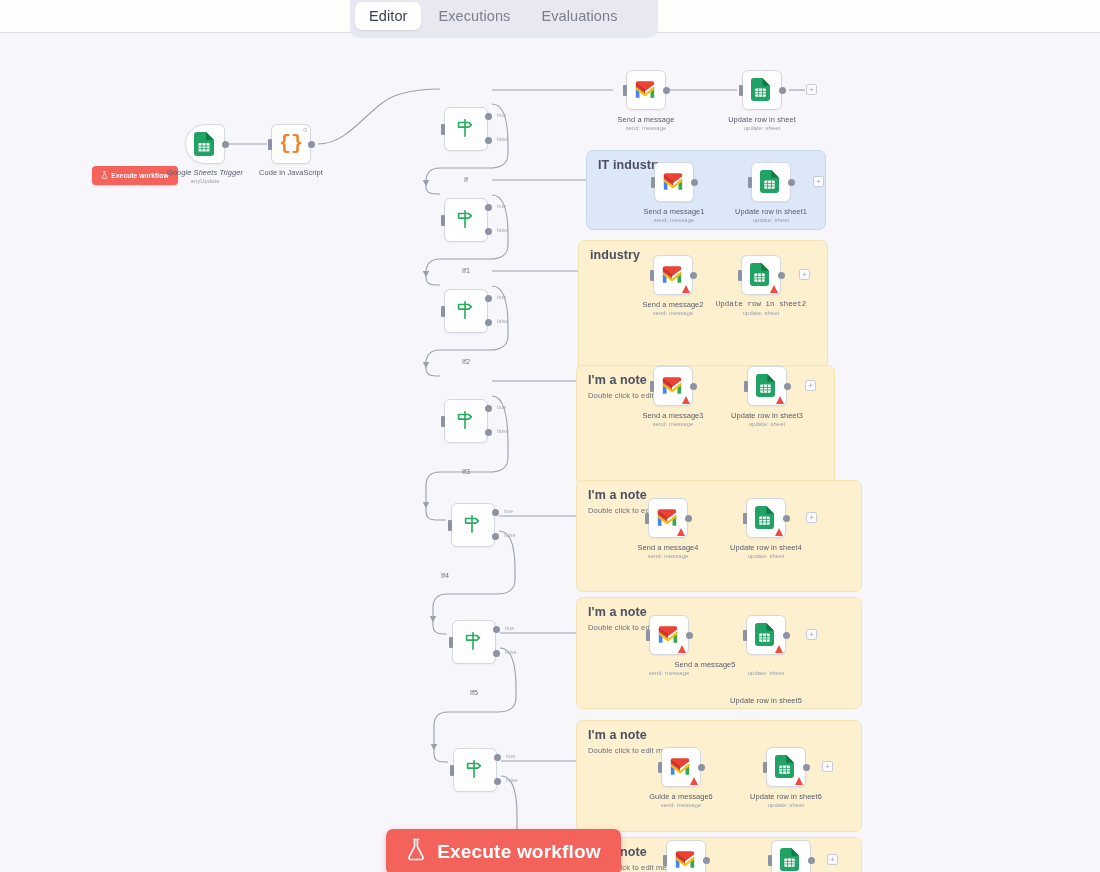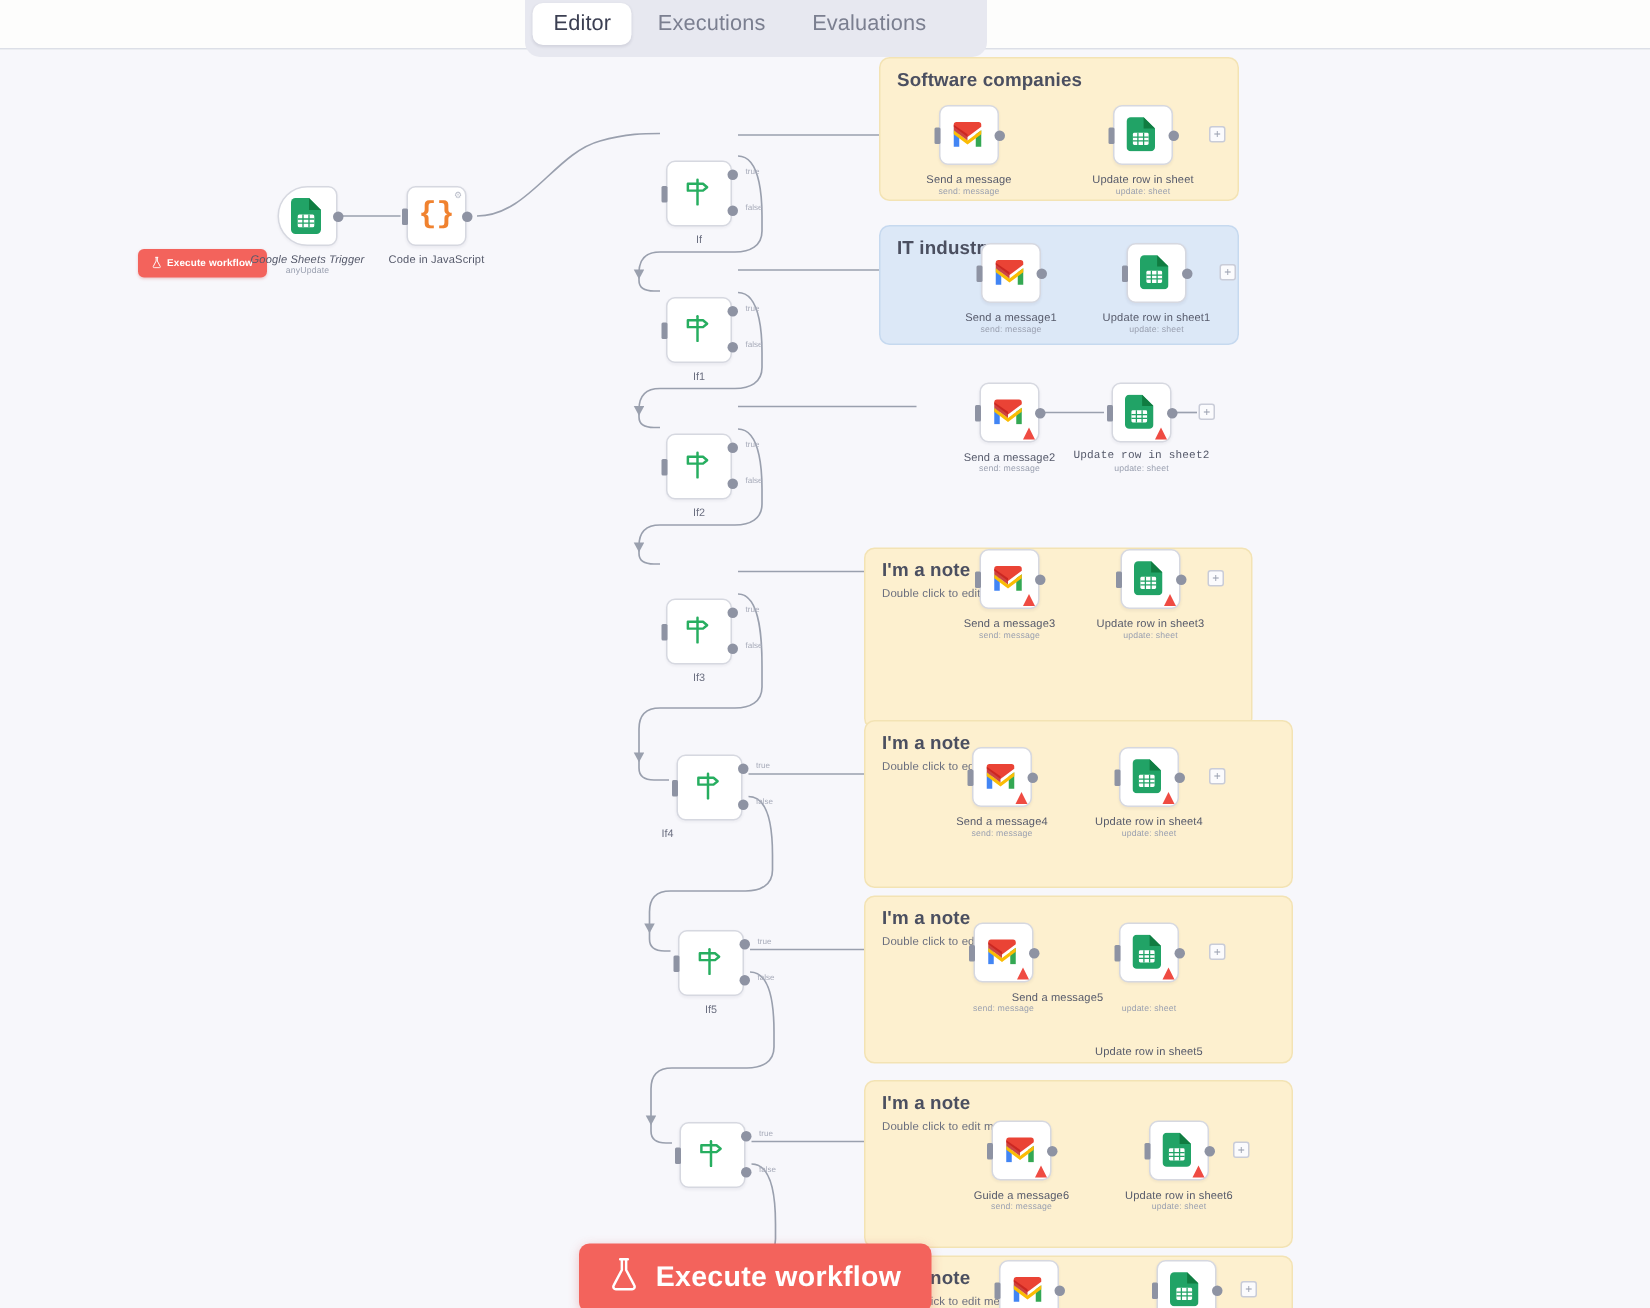--- a/index.html
+++ b/index.html
@@ -66,20 +66,21 @@
     position:absolute;font-size:7.4px;color:#55596a;white-space:nowrap;
     text-align:center;letter-spacing:.1px;
   }
   .node-sublabel{
     position:absolute;font-size:5.8px;color:#9aa0b0;white-space:nowrap;
     text-align:center;letter-spacing:.1px;
   }
   .if-label{
     position:absolute;font-size:7.2px;color:#6b6f80;white-space:nowrap;
     text-align:center;
+    margin-top:20px;
   }
   .port{
     position:absolute;width:7px;height:7px;border-radius:50%;
     background:#8e93a3;
   }
   .port.in{
     width:4px;height:11px;border-radius:1px;background:#8e93a3;
   }
   .port-label{
     position:absolute;font-size:5.4px;color:#a7abb9;white-space:nowrap;
@@ -333,23 +334,20 @@
       <svg width="22" height="22" viewBox="0 0 24 24" fill="none" stroke="#27ae60" stroke-width="1.8" stroke-linecap="round" stroke-linejoin="round">
           <path d="M12 3v18"></path>
           <path d="M5 6h11l3 2.5-3 2.5H5z"></path>
         </svg>
     </span>
     <div class="port in" style="left:-4px;top:16px;"></div>
     <div class="port" style="right:-5px;top:5px;"></div>
 
   </div>
 
-  <div class="sticky" style="left:586px;top:6px;width:240px;height:96px;">
-    <div class="sticky-title">Software companies</div>
-  </div>
   <div class="node" style="left:626px;top:38px;">
     <span class="gmail-ico">
       <svg width="22" height="17" viewBox="0 0 24 18">
           <path d="M2 18h4V9l-4-3z" fill="#4285f4"></path>
           <path d="M18 18h4V6l-4 3z" fill="#34a853"></path>
           <path d="M2 3.5L12 11 22 3.5V2a2 2 0 00-2-2H4a2 2 0 00-2 2z" fill="#ea4335"></path>
           <path d="M2 6l10 7.5L22 6v3L12 16.5 2 9z" fill="#fbbc04"></path>
           <path d="M2 6l10 7.5V9L2 2z" fill="#c5221f" opacity=".85"></path>
         </svg>
     </span>
@@ -401,20 +399,23 @@
           <path d="M4.5 14h11M4.5 16.7h11M8 11v8.5M12 11v8.5" stroke="#21a366" stroke-width=".9"></path>
         </svg>
     </span>
     <div class="port in" style="left:-4px;top:14px;"></div>
     <div class="port" style="right:-5px;top:16px;"></div>
   </div>
   <div class="node-label" style="left:721px;top:175px;width:100px;">Update row in sheet1</div>
   <div class="node-sublabel" style="left:721px;top:185px;width:100px;">update: sheet</div>
   <div class="plus-btn" style="left:813px;top:144px;">+</div>
 
+  <div class="sticky" style="left:578px;top:208px;width:250px;height:145px;">
+    <div class="sticky-title">industry</div>
+  </div>
   <div class="node" style="left:653px;top:223px;">
     <span class="gmail-ico">
       <svg width="22" height="17" viewBox="0 0 24 18">
           <path d="M2 18h4V9l-4-3z" fill="#4285f4"></path>
           <path d="M18 18h4V6l-4 3z" fill="#34a853"></path>
           <path d="M2 3.5L12 11 22 3.5V2a2 2 0 00-2-2H4a2 2 0 00-2 2z" fill="#ea4335"></path>
           <path d="M2 6l10 7.5L22 6v3L12 16.5 2 9z" fill="#fbbc04"></path>
           <path d="M2 6l10 7.5V9L2 2z" fill="#c5221f" opacity=".85"></path>
         </svg>
     </span>

